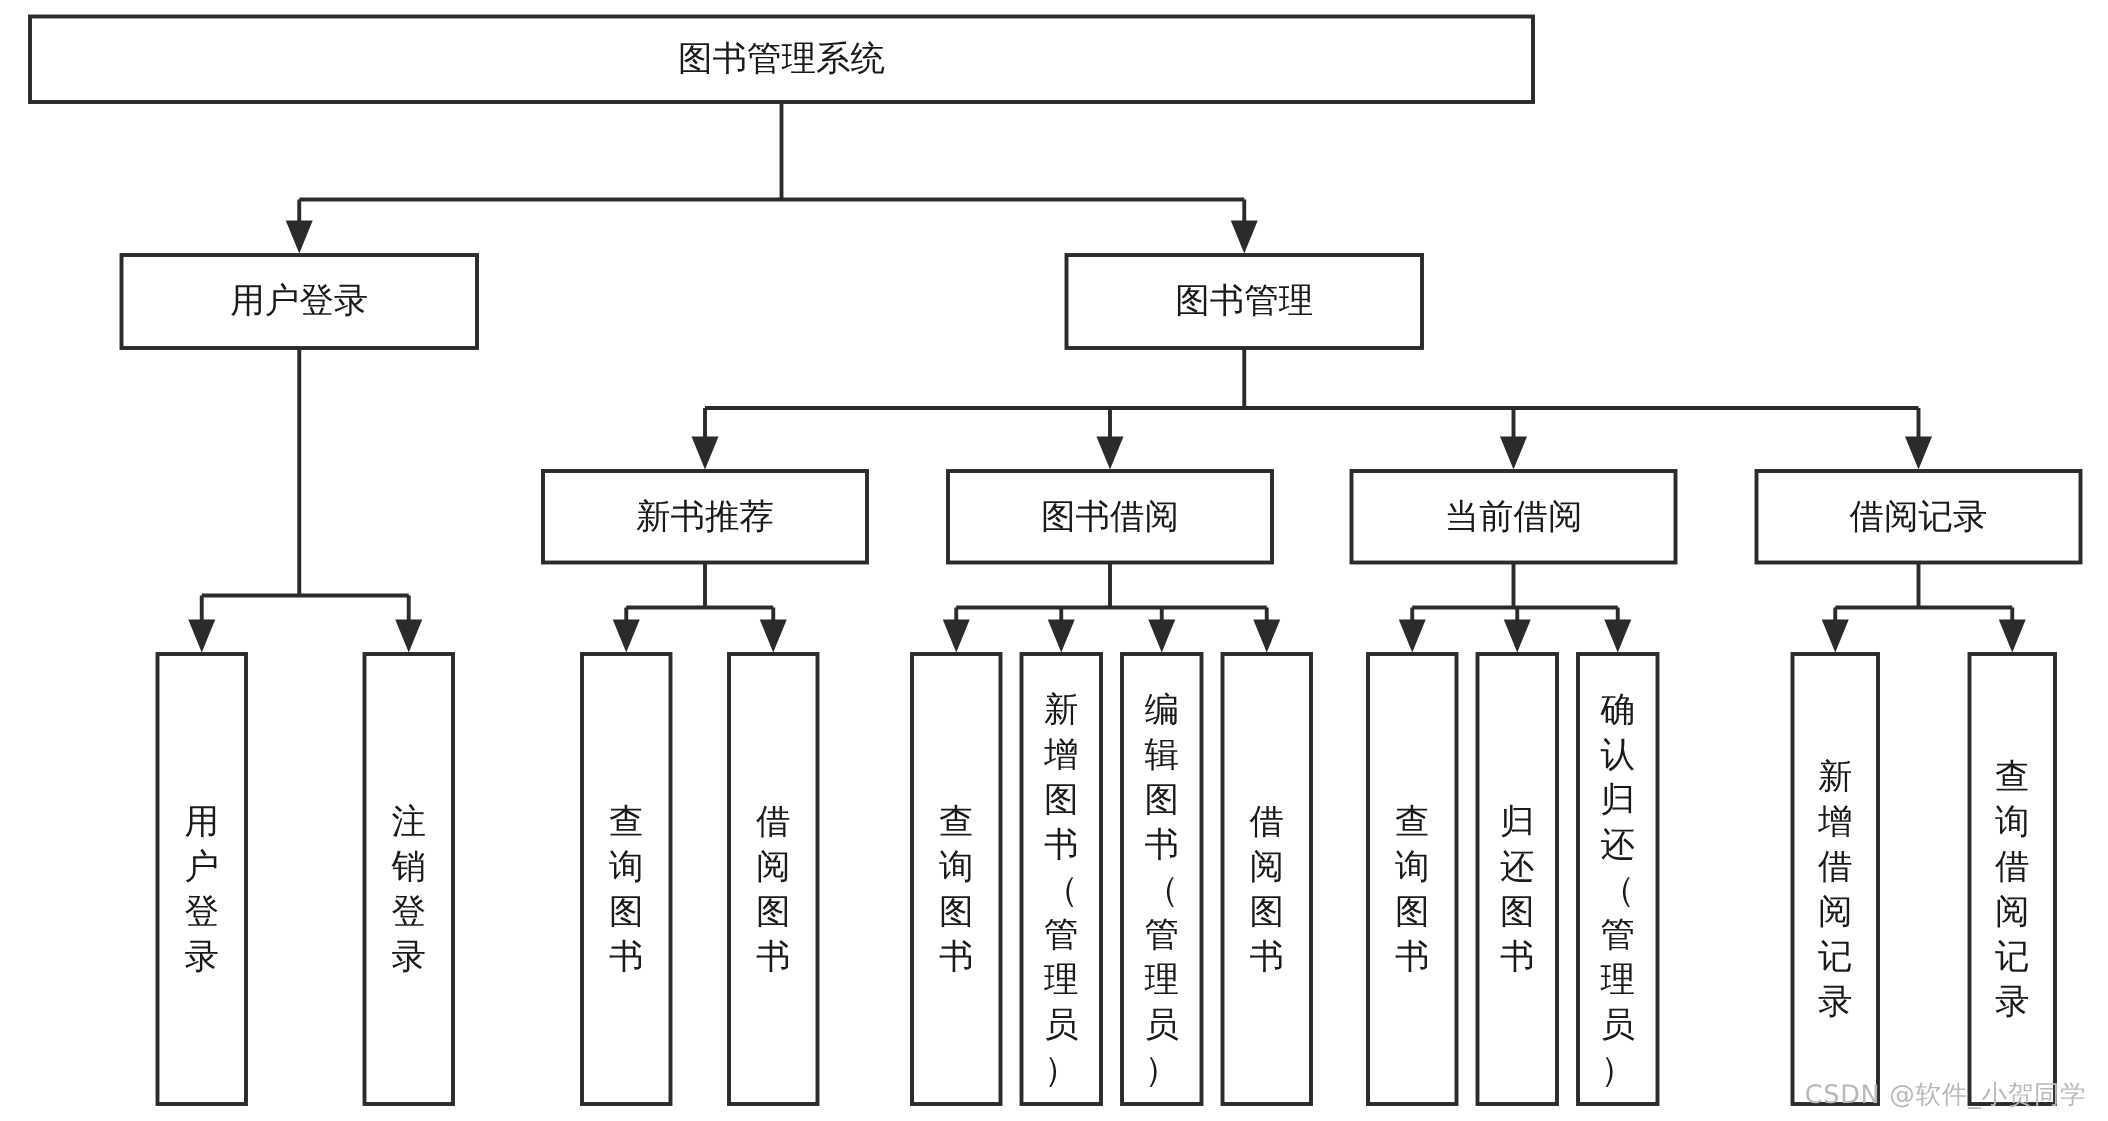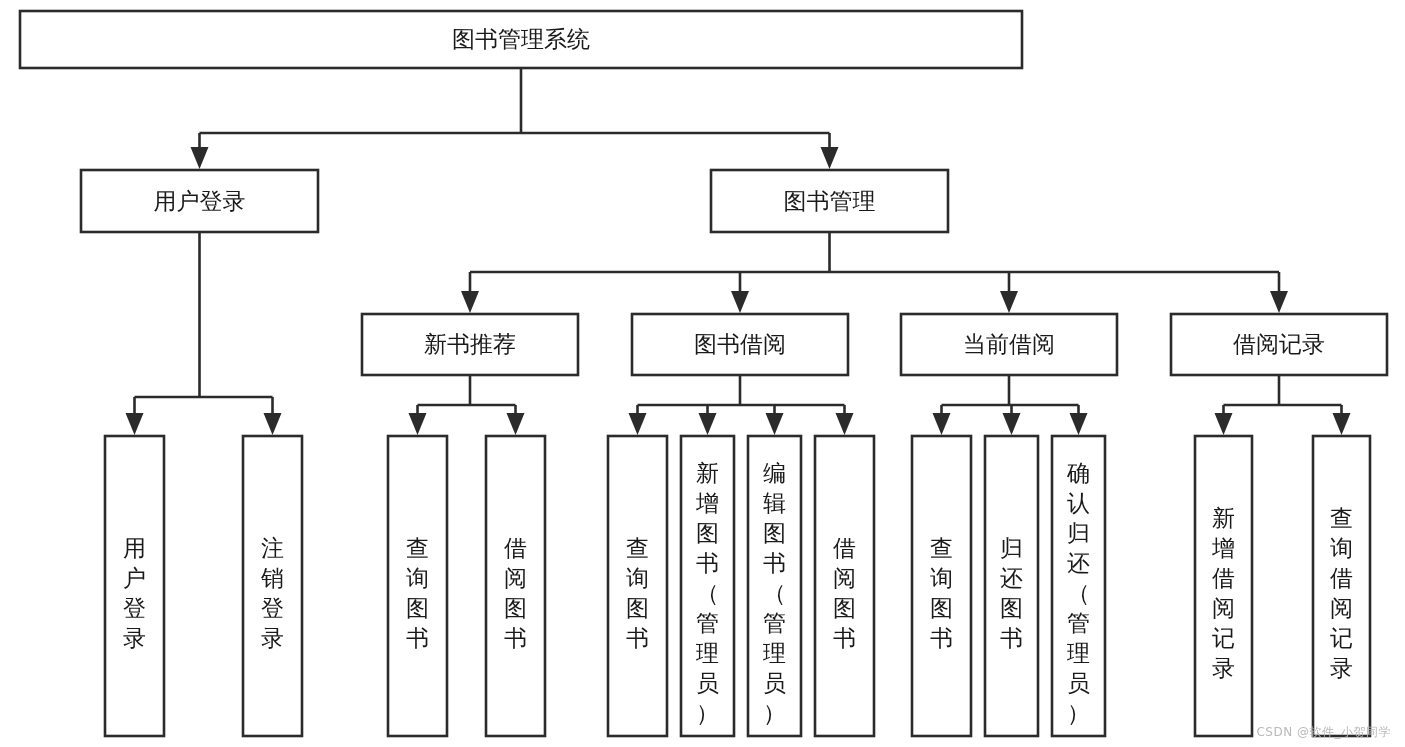--- a/index.html
+++ b/index.html
@@ -44,21 +44,21 @@
     fill: none;
   }
   .arrow-head {
     fill: #2b2b2b;
     stroke: none;
   }
   .watermark {
     position: absolute;
     right: 14px;
     bottom: 6px;
-    font-size: 12px;
+    font-size: 17px;
     color: #b9b9b9;
     font-family: "DejaVu Sans", "Liberation Sans", sans-serif;
     white-space: nowrap;
     pointer-events: none;
     letter-spacing: 0.5px;
   }
 </style>
 </head>
 <body>
 

